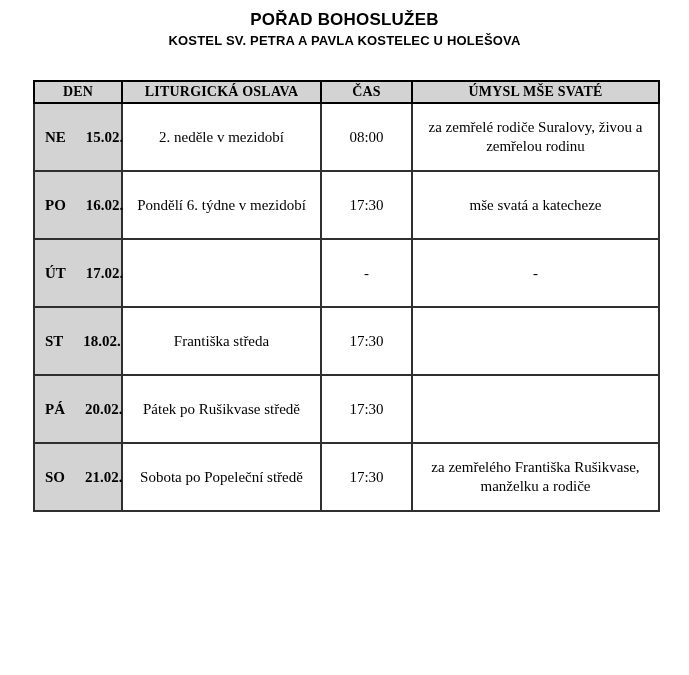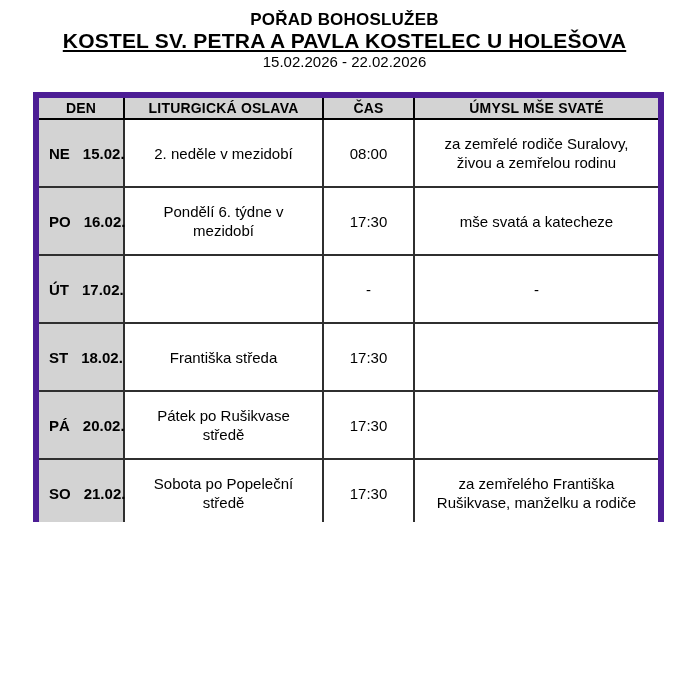--- a/index.html
+++ b/index.html
@@ -20,39 +20,39 @@
     padding-top: 9px;
     text-align: center;
   }
   .doc-title {
     font-size: 17px;
     font-weight: bold;
     line-height: 21px;
     letter-spacing: 0.2px;
   }
   .doc-subtitle {
-    font-size: 21px;
+    font-size: 13px;
     font-weight: bold;
     line-height: 21px;
     letter-spacing: 0.2px;
-    text-decoration: underline;
   }
   .doc-daterange {
     font-size: 15px;
     line-height: 22px;
     font-weight: normal;
   }
   table.schedule {
     position: absolute;
     left: 33px;
-    top: 92px;
+    top: 80px;
     width: 625px;
     border-collapse: collapse;
     table-layout: fixed;
-    border: 6px solid #4c1d95;
+    border: 1px solid #4c1d95;
+    font-family: Liberation Serif, serif;
   }
   table.schedule th {
     background: #d3d3d3;
     font-size: 14px;
     font-weight: bold;
     height: 20px;
     padding: 0;
     border: 2px solid #000000;
     text-align: center;
     vertical-align: middle;
@@ -68,38 +68,37 @@
     line-height: 19px;
   }
   td.day-cell {
     background: #d3d3d3;
     font-weight: bold;
     white-space: nowrap;
     padding: 0 4px;
   }
   td.day-cell .day-abbr {
     display: inline-block;
-    margin-right: 13px;
+    margin-right: 20px;
   }
   td.time-cell {
     padding: 0 4px;
   }
   td.intention-cell {
     padding: 0 3px;
   }
 </style>
 </head>
 <body>
 
 <div class="page">
 
   <div class="doc-header">
     <div class="doc-title">POŘAD BOHOSLUŽEB</div>
     <div class="doc-subtitle">KOSTEL SV. PETRA A PAVLA KOSTELEC U HOLEŠOVA</div>
-    <div class="doc-daterange">15.02.2026 - 22.02.2026</div>
   </div>
 
   <table class="schedule">
     <colgroup>
       <col style="width:88px">
       <col style="width:199px">
       <col style="width:91px">
       <col style="width:247px">
     </colgroup>
     <thead>

